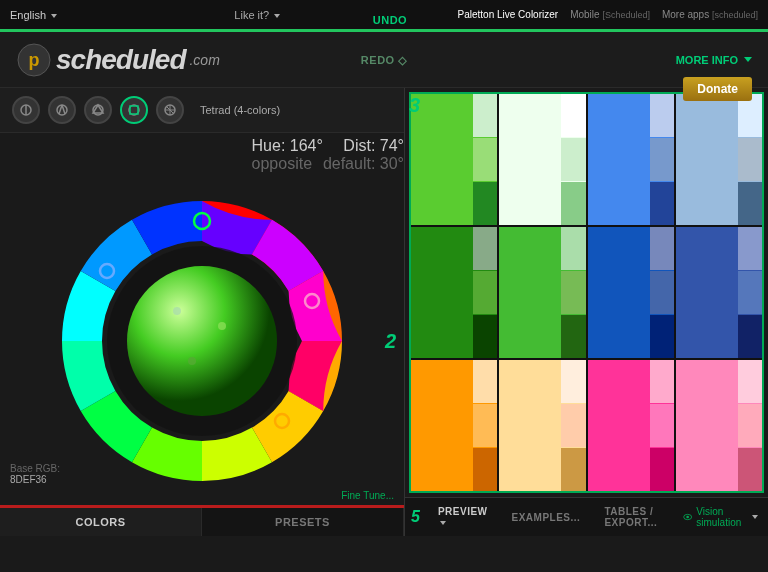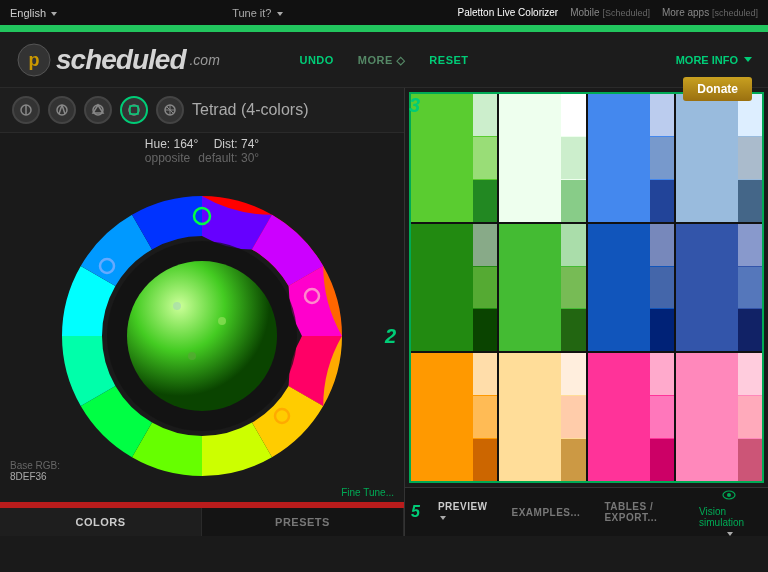--- a/index.html
+++ b/index.html
@@ -12,21 +12,21 @@
       color: #ccc;
     }
 
     
     .top-bar {
       display: flex;
       align-items: center;
       background: #111;
       height: 32px;
       padding: 0 10px;
-      border-bottom: 7px solid #22c55e;
+      border-bottom: 3px solid #22c55e;
       font-size: 11px;
       color: #aaa;
     }
     .top-bar-language {
       color: #ccc;
       cursor: pointer;
     }
     .top-bar-center {
       flex: 1;
       text-align: center;
@@ -79,22 +79,23 @@
       font-style: italic;
     }
 
     
     .toolbar {
       position: absolute;
       top: 50%;
       left: 50%;
       transform: translate(-50%, -50%);
       display: flex;
-      align-items: flex-start;
-      gap: 8px;
+      align-items: flex-end;
+      gap: 20px;
+      flex-direction: column;
     }
     .toolbar-btn {
       background: transparent;
       border: none;
       color: #00cc77;
       font-size: 11px;
       font-weight: bold;
       cursor: pointer;
       padding: 4px 8px;
       letter-spacing: 0.5px;
@@ -176,30 +177,30 @@
       border: 2px solid #444;
       background: #333;
       cursor: pointer;
       display: flex;
       align-items: center;
       justify-content: center;
     }
     .color-mode-btn.active { border-color: #00cc77; }
     .mode-label {
       color: #aaa;
+      font-size: 11px;
+      margin-left: 8px;
+    }
+
+    
+    .color-info {
+      display: flex;
+      justify-content: flex-end;
+      padding: 4px 0;
       font-size: 16px;
-      margin-left: 0;
-    }
-
-    
-    .color-info {
-      display: flex;
-      justify-content: center;
-      padding: 4px 22px;
-      font-size: 12px;
       color: #888;
       background: #1a1a1a;
     }
     .color-info-left { color: #ccc; }
     .color-info-right { text-align: right; color: #ccc; }
     .color-info-sub { color: #666; }
 
     
     .wheel-area {
       flex: 1;
@@ -233,21 +234,21 @@
       right: 10px;
       font-size: 10px;
       color: #00aa55;
       cursor: pointer;
     }
 
     
     .bottom-tabs-left {
       display: flex;
       background: #141414;
-      border-top: 6px solid #b91c1c;
+      border-top: 3px solid #b91c1c;
     }
     .bottom-tab {
       flex: 1;
       text-align: center;
       padding: 8px;
       font-size: 11px;
       font-weight: bold;
       color: #777;
       cursor: pointer;
       border-right: 1px solid #2a2a2a;
@@ -317,21 +318,20 @@
     .bottom-tab-right.active { color: #ccc; }
     .vision-sim {
       margin-left: auto;
       display: flex;
       align-items: center;
       gap: 4px;
       font-size: 10px;
       color: #00aa55;
       cursor: pointer;
       padding-right: 10px;
-      flex-direction: column;
     }
 
     
     .arrow-down {
       display: inline-block;
       border-left: 4px solid transparent;
       border-right: 4px solid transparent;
       border-top: 5px solid #00cc77;
       vertical-align: middle;
       margin-left: 2px;
@@ -347,21 +347,21 @@
   </style>
 </head>
 <body>
 
 <div class="top-bar">
   <span class="top-bar-language">
     <span>English</span>
     <span class="arrow-down-sm"></span>
   </span>
   <div class="top-bar-center">
-    <span>Tune it?</span>
+    <span>Like it?</span>
     <span class="arrow-down-sm"></span>
   </div>
   <div class="top-bar-right">
     <span class="paletton-live">Paletton Live Colorizer</span>
     <span>
       <span>Mobile</span>
       <span class="scheduled">[Scheduled]</span>
     </span>
     <span>
       <span>More apps</span>
@@ -376,21 +376,21 @@
     <svg class="logo-icon" viewBox="0 0 36 36">
       <circle cx="18" cy="18" r="16" fill="#333" stroke="#555" stroke-width="1"></circle>
       <text x="18" y="24" text-anchor="middle" font-size="18" fill="#cc9900" font-weight="bold">p</text>
     </svg>
     <span class="logo-text">scheduled</span>
     <span class="logo-com">.com</span>
   </div>
 
   <div class="toolbar">
     <button class="toolbar-btn">UNDO</button>
-    <button class="toolbar-btn dim">MORE ◇</button>
+    <button class="toolbar-btn dim">REDO ◇</button>
     <button class="toolbar-btn">RESET</button>
   </div>
 
   <button class="more-info-btn">
     <span>MORE INFO</span>
     <span class="arrow-down"></span>
   </button>
 
   <button class="donate-btn" style="right:16px; bottom:-14px;">Donate</button>
 

